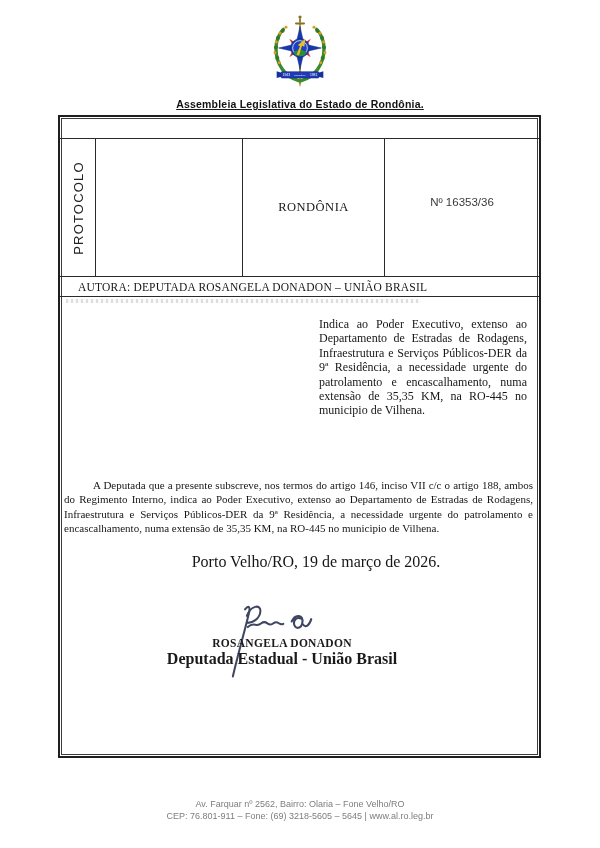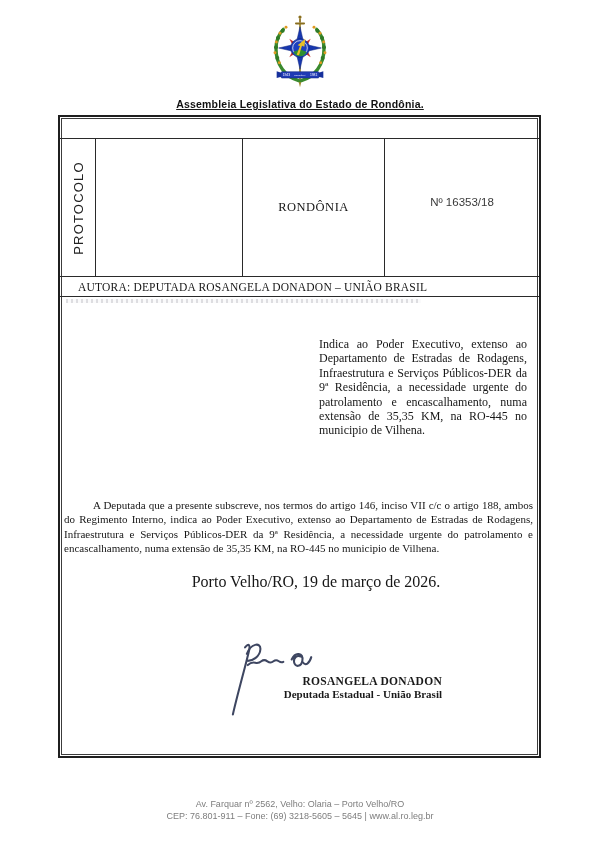--- a/index.html
+++ b/index.html
@@ -63,38 +63,38 @@
   }
   .scan-artifact {
     height:4px; margin:2px 118px 0 6px;
     background:repeating-linear-gradient(90deg,
       rgba(120,120,132,.45) 0 2px, rgba(205,205,212,.18) 2px 5px);
     filter:blur(.5px); opacity:.55;
   }
 
   
   .ementa {
-    margin:34px 12px 0 259px;
+    margin:14px 12px 0 259px;
     text-align:justify; font-size:12px; line-height:14.4px; color:#161616;
   }
   .main-par {
     margin:60px 6px 0 4px;
     text-align:justify; text-indent:29px;
     font-size:11px; line-height:14.4px; color:#161616;
   }
   .date-line { margin:18px 0 0 33px; font-size:16px; color:#161616;text-align:center; }
 
   
   .sig-block {
-    position:relative; width:320px; margin:84px 0 0 62px;
-    text-align:right;
+    position:relative; width:320px; margin:66px 0 0 62px;
+    text-align:center;
   }
   .sig-scrawl { position:absolute; left:103px; top:-37px; }
   .sig-name { font-weight:bold; font-size:11.5px; letter-spacing:.3px; position:relative; }
-  .sig-role { font-weight:bold; font-size:11px; margin-top:1px; position:relative; }
+  .sig-role { font-weight:bold; font-size:16px; margin-top:1px; position:relative; }
 
   
   .footer {
     position:absolute; left:0; right:0; top:799px;
     text-align:center;
     font-family:"Liberation Sans", sans-serif;
     font-size:9px; line-height:11.5px; color:#7d7d7d;
   }
 </style>
 </head>
@@ -177,21 +177,21 @@
   <div class="doc-box">
 
     <div class="ptable">
       <div class="row-strip"></div>
       <div class="row-main">
         <div class="cell-protocolo">
           <span>PROTOCOLO</span>
         </div>
         <div class="cell-empty"></div>
         <div class="cell-type">RONDÔNIA</div>
-        <div class="cell-number">Nº 16353/18</div>
+        <div class="cell-number">Nº 16353/36</div>
       </div>
       <div class="row-author">AUTORA: DEPUTADA ROSANGELA DONADON – UNIÃO BRASIL</div>
     </div>
 
     <div class="scan-artifact"></div>
 
     <div class="ementa">Indica ao Poder Executivo, extenso ao Departamento de Estradas de Rodagens, Infraestrutura e Serviços Públicos-DER da 9ª Residência, a necessidade urgente do patrolamento e encascalhamento, numa extensão de 35,35 KM, na RO-445 no municipio de Vilhena.</div>
 
     <p class="main-par">A Deputada que a presente subscreve, nos termos do artigo 146, inciso VII c/c o artigo 188, ambos do Regimento Interno, indica ao Poder Executivo, extenso ao Departamento de Estradas de Rodagens, Infraestrutura e Serviços Públicos-DER da 9ª Residência, a necessidade urgente do patrolamento e encascalhamento, numa extensão de 35,35 KM, na RO-445 no municipio de Vilhena.</p>
 
@@ -207,17 +207,17 @@
           <path d="M82,26 C85,30.5 89,27 91,20.5"></path>
         </g>
       </svg>
       <div class="sig-name">ROSANGELA DONADON</div>
       <div class="sig-role">Deputada Estadual - União Brasil</div>
     </div>
 
   </div>
 
   <div class="footer">
-    <div>Av. Farquar nº 2562, Velho: Olaria – Porto Velho/RO</div>
+    <div>Av. Farquar nº 2562, Bairro: Olaria – Fone Velho/RO</div>
     <div>CEP: 76.801-911 – Fone: (69) 3218-5605 – 5645 | www.al.ro.leg.br</div>
   </div>
 
 </div>
 
 </body></html>

